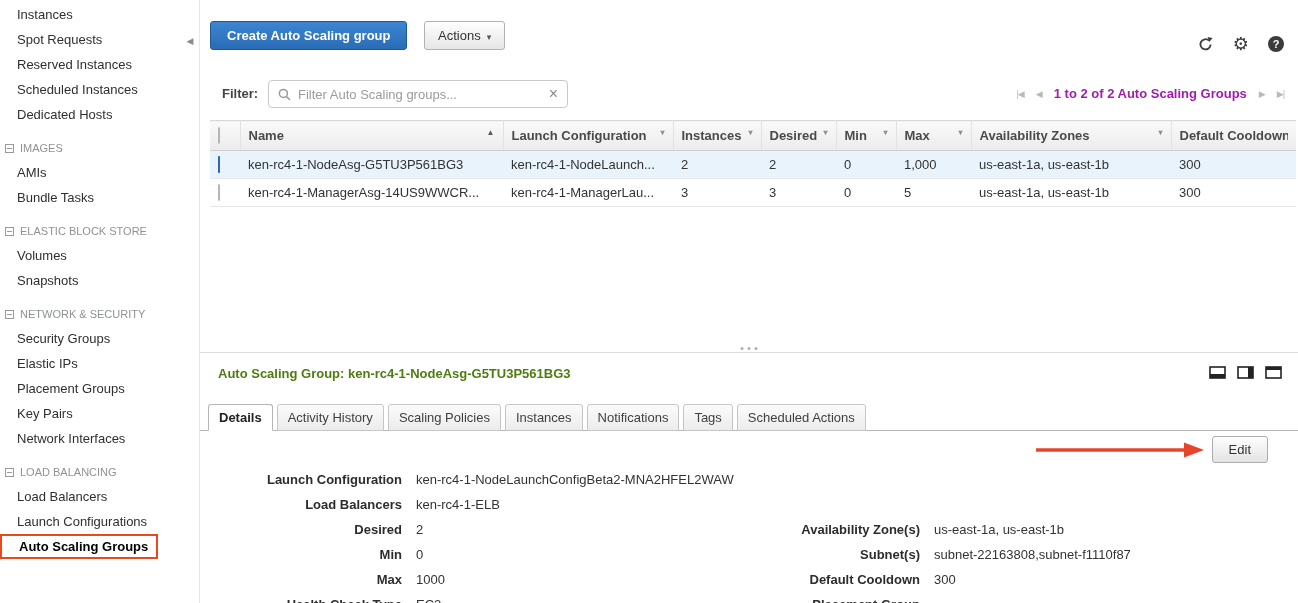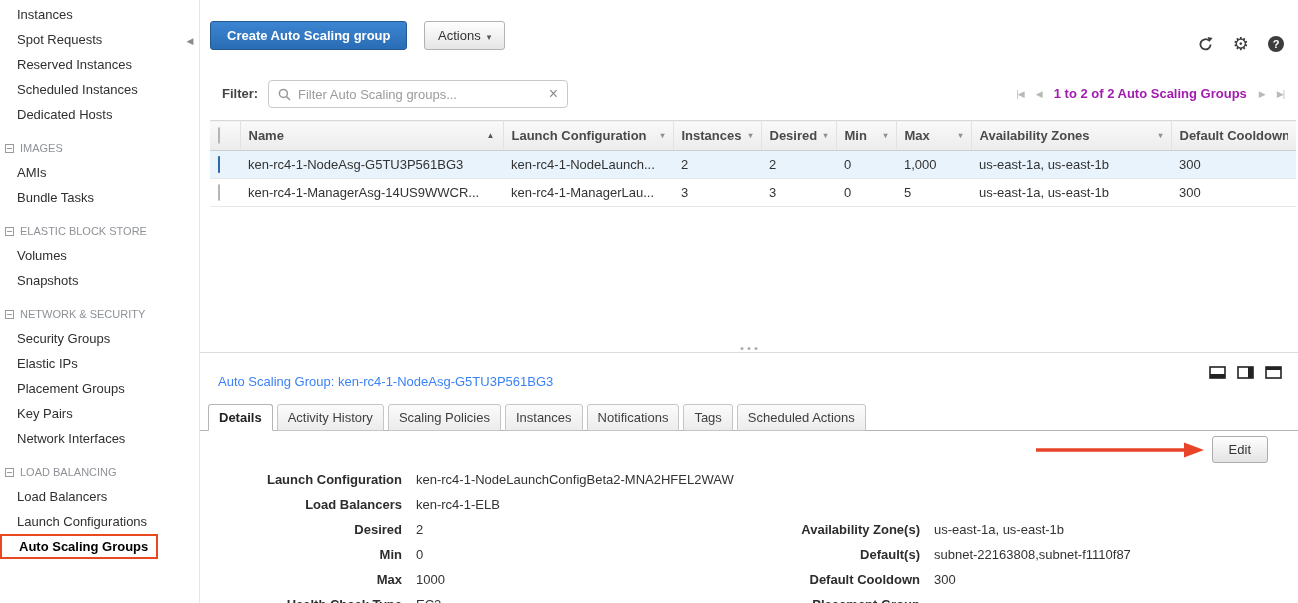--- a/index.html
+++ b/index.html
@@ -61,40 +61,40 @@
   .pg-text{ font-weight:bold; color:#a21caf; }
 
   
   .asg-table{ position:absolute; left:10px; top:120px; width:1086px;
               border-collapse:collapse; table-layout:fixed; }
   .asg-table th{ height:30px; background:linear-gradient(#fafafa,#ebebeb);
                  border-top:1px solid #d8d8d8; border-bottom:1px solid #cfcfcf;
                  border-right:1px solid #e2e2e2; font-size:13px; color:#4a4a4a;
                  text-align:left; padding:0 8px; font-weight:bold; cursor:pointer; }
   .asg-table th:last-child{ border-right:none; }
-  .th-inner{ display:flex; align-items:center; justify-content:space-between;
+  .th-inner{ display:flex; align-items:flex-start; justify-content:space-between;
              gap:4px; overflow:hidden; white-space:nowrap; }
   .caret{ color:#8f8f8f; font-size:8px; flex:0 0 auto; }
   .sort-asc{ color:#555; font-size:8px; flex:0 0 auto; }
   .asg-table td{ height:28px; padding:0 8px; border-bottom:1px solid #e8e8e8;
                  color:#333; white-space:nowrap; overflow:hidden; cursor:pointer; }
   tr.selected td{ background:#e9f3fb; }
   .cb{ width:14px; height:14px; border:1px solid #b5b5b5; border-radius:3px;
        background:#fff; margin:0 auto; cursor:pointer; }
   .cb.checked{ background:#3a7cc4; border-color:#2f68a8; }
 
   
   .splitter{ position:absolute; top:344px; left:50%; transform:translateX(-50%);
              display:flex; gap:4px; cursor:row-resize; padding:3px; }
   .splitter i{ width:3px; height:3px; border-radius:50%; background:#b0b0b0; }
 
   
   .details{ position:absolute; left:0; top:352px; right:0; bottom:0;
             border-top:1px solid #dcdcdc; background:#fff; }
-  .details-title{ position:absolute; left:18px; top:13px; font-weight:normal; color:#3b82f6;margin-top:8px; }
+  .details-title{ position:absolute; left:18px; top:13px; font-weight:bold; color:#4d7c0f; }
   .pane-icons{ position:absolute; right:16px; top:13px; display:flex; gap:11px; }
   .pane-icons svg{ cursor:pointer; display:block; }
 
   .tabs{ position:absolute; left:0; top:50px; right:0; height:28px;
          border-bottom:1px solid #b5b5b5; display:flex; align-items:flex-end;
          padding-left:8px; }
   .tab{ height:27px; line-height:25px; margin-right:4px; margin-bottom:-1px;
         padding:0 10px; background:linear-gradient(#fbfbfb,#ececec);
         border:1px solid #c6c6c6; border-top-left-radius:3px;
         border-top-right-radius:3px; color:#3f3f3f; cursor:pointer;
@@ -357,21 +357,21 @@
           <span class="f-value">EC2</span>
         </div>
       </div>
 
       <div class="fields-right">
         <div class="f-row">
           <span class="f-label-r">Availability Zone(s)</span>
           <span class="f-value">us-east-1a, us-east-1b</span>
         </div>
         <div class="f-row">
-          <span class="f-label-r">Default(s)</span>
+          <span class="f-label-r">Subnet(s)</span>
           <span class="f-value">subnet-22163808,subnet-f1110f87</span>
         </div>
         <div class="f-row">
           <span class="f-label-r">Default Cooldown</span>
           <span class="f-value">300</span>
         </div>
         <div class="f-row">
           <span class="f-label-r">Placement Group</span>
           <span class="f-value"></span>
         </div>

